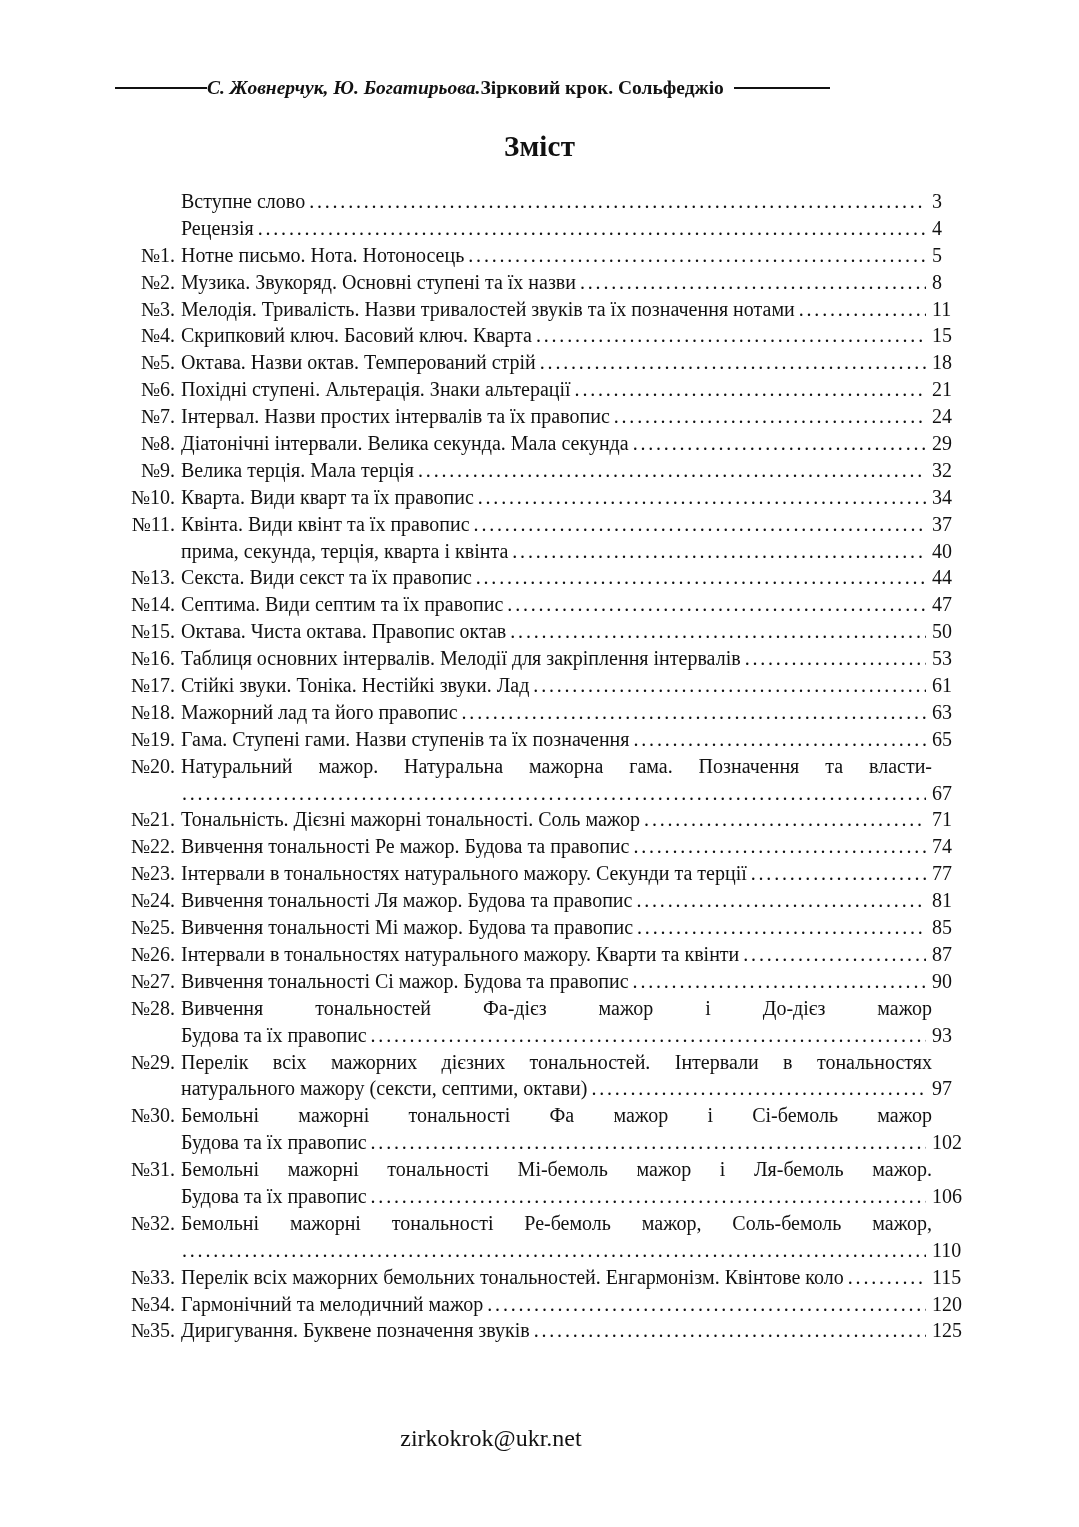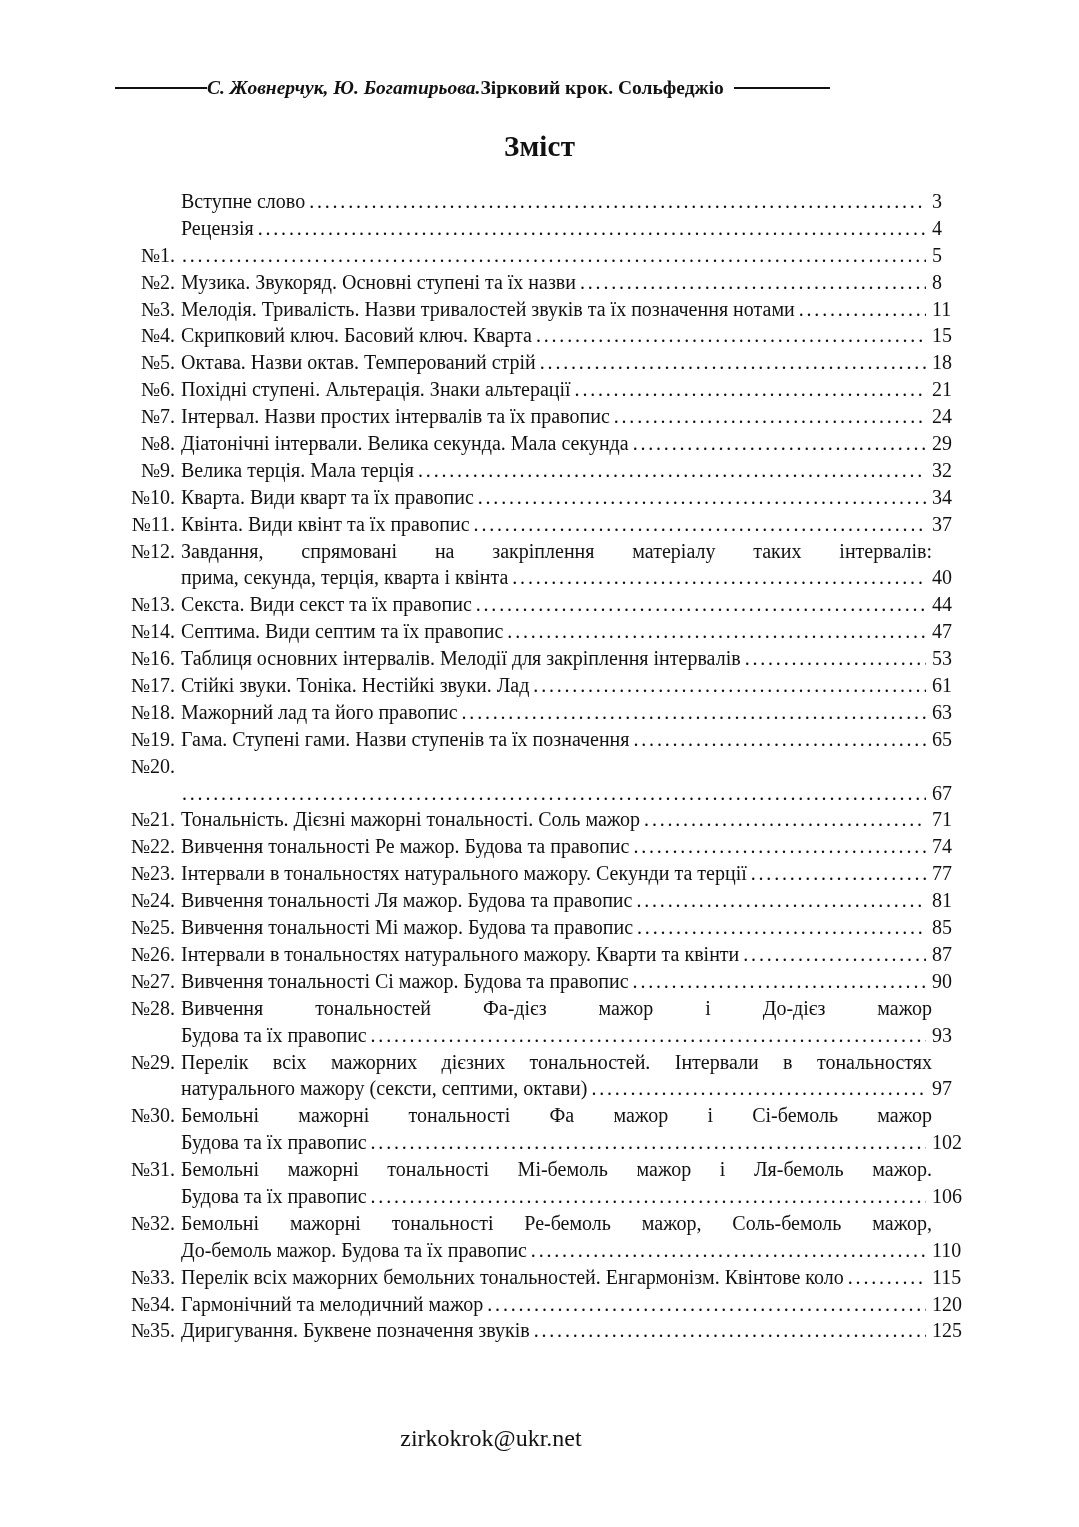--- a/index.html
+++ b/index.html
@@ -67,20 +67,21 @@
       <span class="page">3</span>
     </div>
     <div class="row">
       <span class="num"></span>
       <span class="text">Рецензія</span>
       <span class="leader"></span>
       <span class="page">4</span>
     </div>
     <div class="row">
       <span class="num">№1.</span>
+      <span class="text">Нотне письмо. Нота. Нотоносець</span>
       <span class="leader"></span>
       <span class="page">5</span>
     </div>
     <div class="row">
       <span class="num">№2.</span>
       <span class="text">Музика. Звукоряд. Основні ступені та їх назви</span>
       <span class="leader"></span>
       <span class="page">8</span>
     </div>
     <div class="row">
@@ -131,43 +132,44 @@
       <span class="leader"></span>
       <span class="page">34</span>
     </div>
     <div class="row">
       <span class="num">№11.</span>
       <span class="text">Квінта. Види квінт та їх правопис</span>
       <span class="leader"></span>
       <span class="page">37</span>
     </div>
     <div class="row">
-      <span class="num">№12.</span>
-      <span class="textfull justify">Завдання, спрямовані на закріплення матеріалу таких інтервалів:</span>
-      <span style="width: 40px; flex: 0 0 auto;"></span>
-    </div>
-    <div class="row">
       <span class="indent"></span>
       <span class="text">прима, секунда, терція, кварта і квінта</span>
       <span class="leader"></span>
       <span class="page">40</span>
     </div>
     <div class="row">
       <span class="num">№13.</span>
       <span class="text">Секста. Види секст та їх правопис</span>
       <span class="leader"></span>
       <span class="page">44</span>
     </div>
     <div class="row">
       <span class="num">№14.</span>
       <span class="text">Септима. Види септим та їх правопис</span>
       <span class="leader"></span>
       <span class="page">47</span>
     </div>
     <div class="row">
+      <span class="num">№15.</span>
+      <span class="text">Октава. Чиста октава. Правопис октав</span>
+      <span class="leader"></span>
+      <span class="page">50</span>
+    </div>
+    <div class="row">
       <span class="num">№16.</span>
       <span class="text">Таблиця основних інтервалів. Мелодії для закріплення інтервалів</span>
       <span class="leader"></span>
       <span class="page">53</span>
     </div>
     <div class="row">
       <span class="num">№17.</span>
       <span class="text">Стійкі звуки. Тоніка. Нестійкі звуки.  Лад</span>
       <span class="leader"></span>
       <span class="page">61</span>
@@ -179,20 +181,21 @@
       <span class="page">63</span>
     </div>
     <div class="row">
       <span class="num">№19.</span>
       <span class="text">Гама. Ступені гами. Назви ступенів та їх позначення</span>
       <span class="leader"></span>
       <span class="page">65</span>
     </div>
     <div class="row">
       <span class="num">№20.</span>
+      <span class="textfull justify">Натуральний мажор. Натуральна мажорна гама. Позначення та власти-</span>
       <span style="width: 40px; flex: 0 0 auto;"></span>
     </div>
     <div class="row">
       <span class="indent"></span>
       <span class="leader"></span>
       <span class="page">67</span>
     </div>
     <div class="row">
       <span class="num">№21.</span>
       <span class="text">Тональність. Дієзні мажорні тональності. Соль мажор</span>
@@ -279,21 +282,20 @@
       <span class="leader"></span>
       <span class="page">106</span>
     </div>
     <div class="row">
       <span class="num">№32.</span>
       <span class="textfull justify">Бемольні мажорні тональності Ре-бемоль мажор, Соль-бемоль мажор,</span>
       <span style="width: 40px; flex: 0 0 auto;"></span>
     </div>
     <div class="row">
       <span class="indent"></span>
-      <span class="text">До-бемоль мажор. Будова та їх правопис</span>
       <span class="leader"></span>
       <span class="page">110</span>
     </div>
     <div class="row">
       <span class="num">№33.</span>
       <span class="text">Перелік всіх мажорних бемольних тональностей. Енгармонізм. Квінтове коло</span>
       <span class="leader"></span>
       <span class="page">115</span>
     </div>
     <div class="row">

